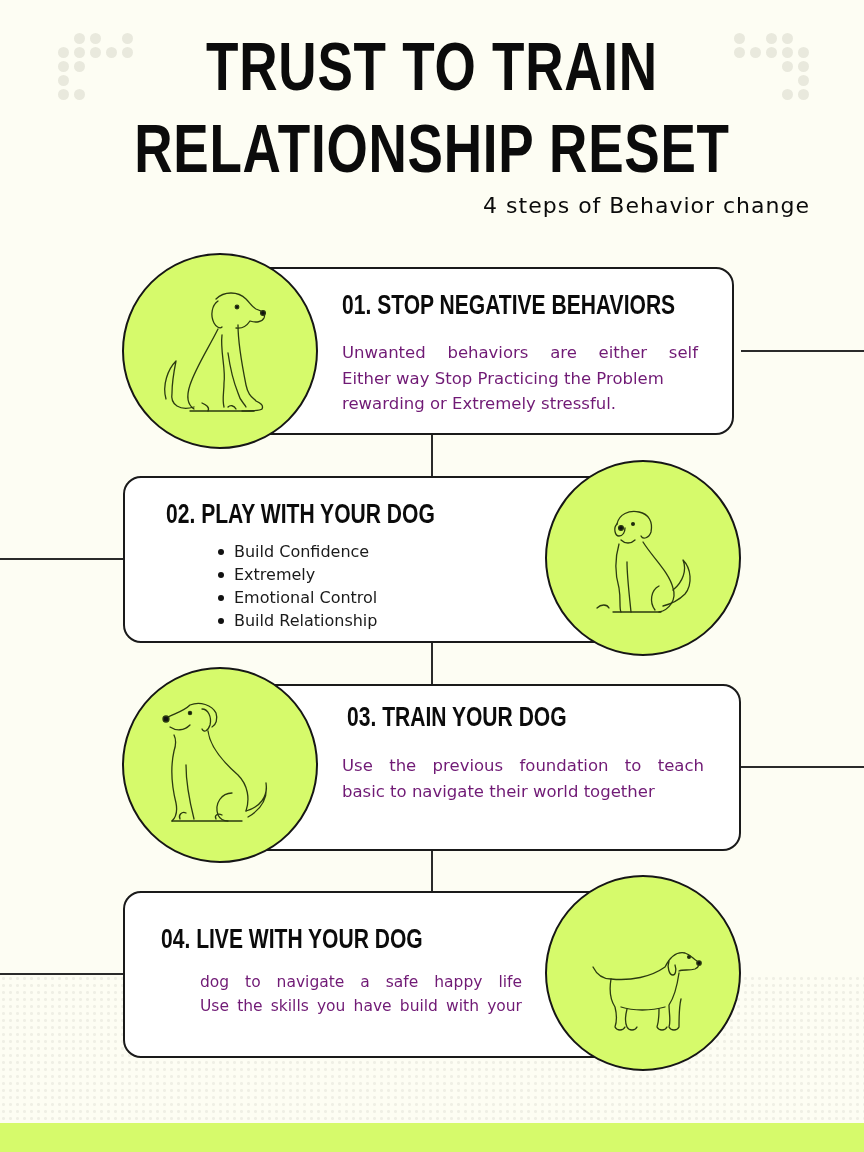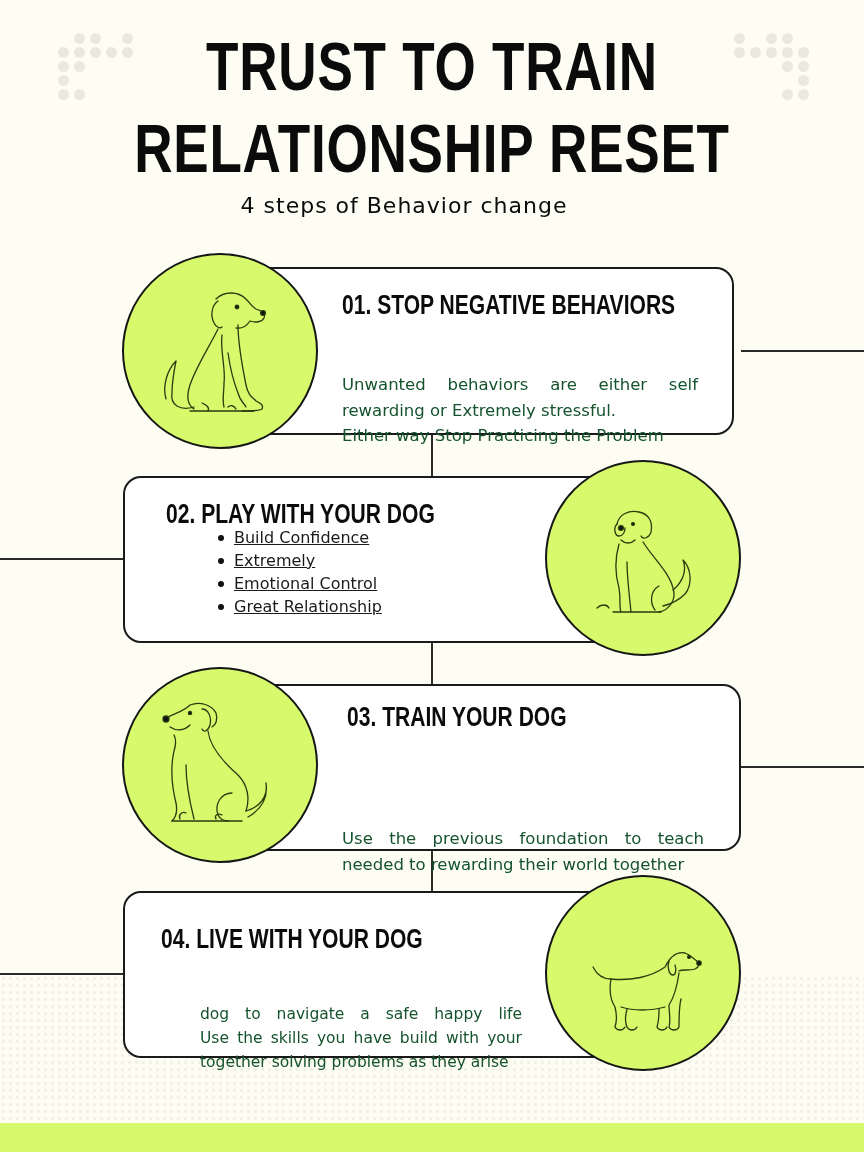--- a/index.html
+++ b/index.html
@@ -2,29 +2,29 @@
 <html><head>
 <meta charset="utf-8">
 <style>
   html,body{margin:0;padding:0;}
   body{width:864px;height:1152px;position:relative;overflow:hidden;background:#fdfdf3;font-family:"DejaVu Sans",sans-serif;color:#111;}
   .dots{position:absolute;}
   .dot{position:absolute;width:11px;height:11px;border-radius:50%;background:#e9e9dd;}
   .title{position:absolute;left:0;width:864px;text-align:center;font-family:"Liberation Sans",sans-serif;font-weight:bold;color:#0b0b0b;transform:scaleX(0.78);transform-origin:center;letter-spacing:1px;}
   .t1{top:30px;font-size:68px;line-height:72px;}
   .t2{top:112px;font-size:68px;line-height:72px;}
-  .subtitle{position:absolute;top:193px;left:0;width:812px;text-align:center;font-family:"DejaVu Sans",sans-serif;font-size:22px;letter-spacing:1px;color:#0b0b0b;padding-left:0px;}
+  .subtitle{position:absolute;top:193px;left:0;width:812px;text-align:right;font-family:"DejaVu Sans",sans-serif;font-size:22px;letter-spacing:1px;color:#0b0b0b;padding-left:0px;}
   .subtitle span{display:inline-block;transform:translateX(-2px);}
   .hline{position:absolute;height:2px;background:#2a2a2a;}
   .vline{position:absolute;width:2px;background:#2a2a2a;}
   .box{position:absolute;background:#fff;border:2px solid #1a1a1a;border-radius:18px;box-sizing:border-box;}
   .circle{position:absolute;width:196px;height:196px;border-radius:50%;background:#d6fa6b;border:2px solid #161616;box-sizing:border-box;}
   .circle svg{position:absolute;left:0;top:0;width:192px;height:192px;}
   .step-head{position:absolute;font-family:"Liberation Sans",sans-serif;font-weight:bold;font-size:27px;color:#0b0b0b;white-space:nowrap;transform:scaleX(0.78);transform-origin:left center;}
-  .step-body{position:absolute;font-family:"DejaVu Sans",sans-serif;font-size:16.5px;line-height:25.5px;color:#14532d;text-align:justify;text-align-last:left;margin-top:32px;}
+  .step-body{position:absolute;font-family:"DejaVu Sans",sans-serif;font-size:16.5px;line-height:25.5px;color:#701a75;text-align:justify;text-align-last:left;}
   .step-body div{text-align:justify;text-align-last:justify;}
   .step-body div.last{text-align-last:left;}
   .bullets{position:absolute;margin:0;padding:0;list-style:none;font-family:"DejaVu Sans",sans-serif;font-size:16px;line-height:23px;color:#1a1a1a;}
   .bullets li{position:relative;padding-left:18px;}
   .bullets li::before{content:"";position:absolute;left:2px;top:9px;width:6px;height:6px;border-radius:50%;background:#111;}
   .pattern{position:absolute;left:0;top:975px;width:864px;height:148px;background-image:radial-gradient(circle,#ecece2 1.3px,transparent 1.6px);background-size:7px 7px;opacity:.85;}
   .footer{position:absolute;left:0;top:1123px;width:864px;height:29px;background:#d6fa6b;}
 </style>
 </head>
 <body>
@@ -87,84 +87,83 @@
     <path d="M98 80c-2 16 4 34 2 48 0 10-2 16 0 24"></path>
     <path d="M104 98c2 14 6 30 10 40 2 8 6 10 8 14"></path>
     <path d="M70 152c-14 4-24-2-22-14 0-10 2-22 4-32-8 8-14 24-10 38"></path>
     <path d="M66 156h64"></path>
     <path d="M78 148c4 2 8 4 6 8M104 152c2-2 6-2 8 2"></path>
   </svg>
 </div>
 <div class="step-head" style="left:342px;top:290px;">01.  STOP NEGATIVE BEHAVIORS</div>
 <div class="step-body" style="left:342px;top:340px;width:356px;">
   <div>Unwanted behaviors are either self</div>
+  <div class="last">Either way Stop Practicing the Problem</div>
   <div class="last">rewarding or Extremely stressful.</div>
-  <div class="last">Either way Stop Practicing the Problem</div>
 </div>
 
 <div class="box" style="left:123px;top:476px;width:490px;height:167px;"></div>
 <div class="circle" style="left:545px;top:460px;">
   <svg viewBox="0 0 192 192" fill="none" stroke="#2b3a10" stroke-width="1.3" stroke-linecap="round" stroke-linejoin="round">
     <path d="M70 62c2-10 12-14 22-12 10 2 14 10 12 20-2 6-8 8-10 4"></path>
     <path d="M70 62c-4 4-2 12 2 12 4 0 6-4 6-8"></path>
     <circle cx="74" cy="66" r="2.4" fill="#111"></circle>
     <circle cx="86" cy="62" r="1.4" fill="#111"></circle>
     <path d="M74 78c4 4 10 4 14 0"></path>
     <path d="M72 82c-4 14-4 30 0 44 2 12 0 20 2 24"></path>
     <path d="M96 80c10 16 26 30 30 46 4 12-4 22-14 24"></path>
     <path d="M80 100c0 14 2 30 4 50"></path>
     <path d="M112 124c-8 4-10 16-4 24"></path>
     <path d="M126 128c10-8 14-20 10-30 8 8 10 24 2 34-6 6-14 10-22 12"></path>
     <path d="M66 150h48"></path>
     <path d="M50 146c4-4 10-4 12 0"></path>
   </svg>
 </div>
 <div class="step-head" style="left:166px;top:499px;">02.  PLAY WITH YOUR DOG</div>
-<ul class="bullets" style="left:216px;top:526px;text-decoration:underline;">
+<ul class="bullets" style="left:216px;top:540px;">
   <li>Build Confidence</li>
   <li>Extremely</li>
   <li>Emotional Control</li>
-  <li>Great Relationship</li>
+  <li>Build Relationship</li>
 </ul>
 
 <div class="box" style="left:250px;top:684px;width:491px;height:167px;"></div>
 <div class="circle" style="left:122px;top:667px;">
   <svg viewBox="0 0 192 192" fill="none" stroke="#2b3a10" stroke-width="1.3" stroke-linecap="round" stroke-linejoin="round">
     <path d="M44 48c8-4 16-6 22-12 10-4 22 0 26 8 2 6 0 12-4 14"></path>
     <path d="M78 40c6 0 10 8 8 16-2 6-6 8-8 4"></path>
     <circle cx="42" cy="50" r="3" fill="#111"></circle>
     <circle cx="66" cy="44" r="1.6" fill="#111"></circle>
     <path d="M46 58c6 4 14 4 20-2"></path>
     <path d="M50 66c2 4 2 10 0 16-4 18-2 36 2 52 2 10-2 16-4 18"></path>
     <path d="M84 62c2 16 14 30 30 44 10 10 12 24 8 36"></path>
     <path d="M62 96c0 20 4 38 8 54"></path>
     <path d="M108 124c-10 0-18 10-14 22 2 4 6 6 10 6"></path>
     <path d="M122 142c14-4 22-14 20-28 2 14-4 26-18 34"></path>
     <path d="M48 152h70"></path>
     <path d="M56 150c-2-4 2-8 6-6M92 150c-2-4 2-6 6-4"></path>
   </svg>
 </div>
 <div class="step-head" style="left:347px;top:702px;">03.   TRAIN YOUR DOG</div>
-<div class="step-body" style="left:342px;top:794px;width:362px;">
+<div class="step-body" style="left:342px;top:753px;width:362px;">
   <div>Use the previous foundation to teach</div>
-  <div class="last">needed to rewarding their world together</div>
+  <div class="last">basic to navigate their world together</div>
 </div>
 
 <div class="box" style="left:123px;top:891px;width:490px;height:167px;"></div>
 <div class="circle" style="left:545px;top:875px;">
   <svg viewBox="0 0 192 192" fill="none" stroke="#2b3a10" stroke-width="1.3" stroke-linecap="round" stroke-linejoin="round">
     <path d="M46 90c4 8 10 12 18 12 20 2 40-2 54-12 4-8 10-16 20-14 6 2 8 6 12 8 4 2 2 6-2 8-6 2-12 0-16 2"></path>
     <path d="M122 84c-2 6 0 14 4 14 2 0 4-4 2-10"></path>
     <circle cx="142" cy="80" r="1.4" fill="#111"></circle>
     <circle cx="152" cy="86" r="2.2" fill="#111"></circle>
     <path d="M64 102c-2 12 0 22 4 28 2 8 2 14 0 20 2 4 8 4 10 0"></path>
     <path d="M132 96c-2 14-6 26-10 32 0 8 2 16 0 22 2 4 8 4 10 0 0-8 0-20 2-28"></path>
     <path d="M74 130c12 4 30 4 44 0"></path>
     <path d="M80 132c-2 8-2 14 0 18 2 4 8 4 10 0"></path>
     <path d="M112 132c0 6 0 12-2 18 2 4 8 4 10 0"></path>
   </svg>
 </div>
 <div class="step-head" style="left:161px;top:924px;">04. LIVE WITH YOUR DOG</div>
 <div class="step-body" style="left:200px;top:970px;width:322px;font-size:15.5px;line-height:24px;">
   <div>dog to navigate a safe happy life</div>
   <div>Use the skills you have build with your</div>
-  <div class="last">together solving problems as they arise</div>
 </div>
 
 </body></html>

